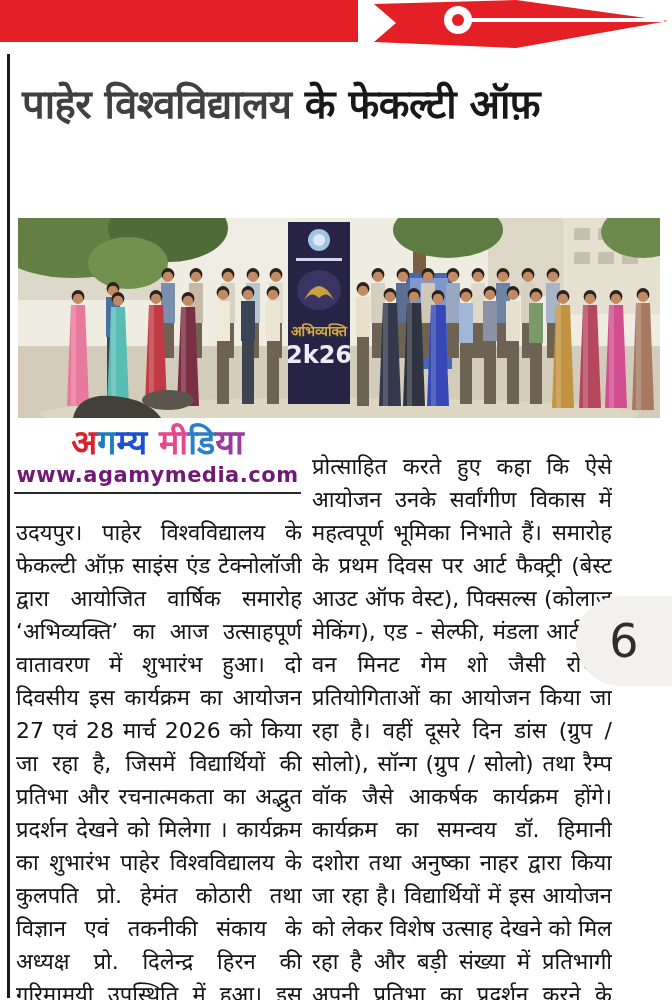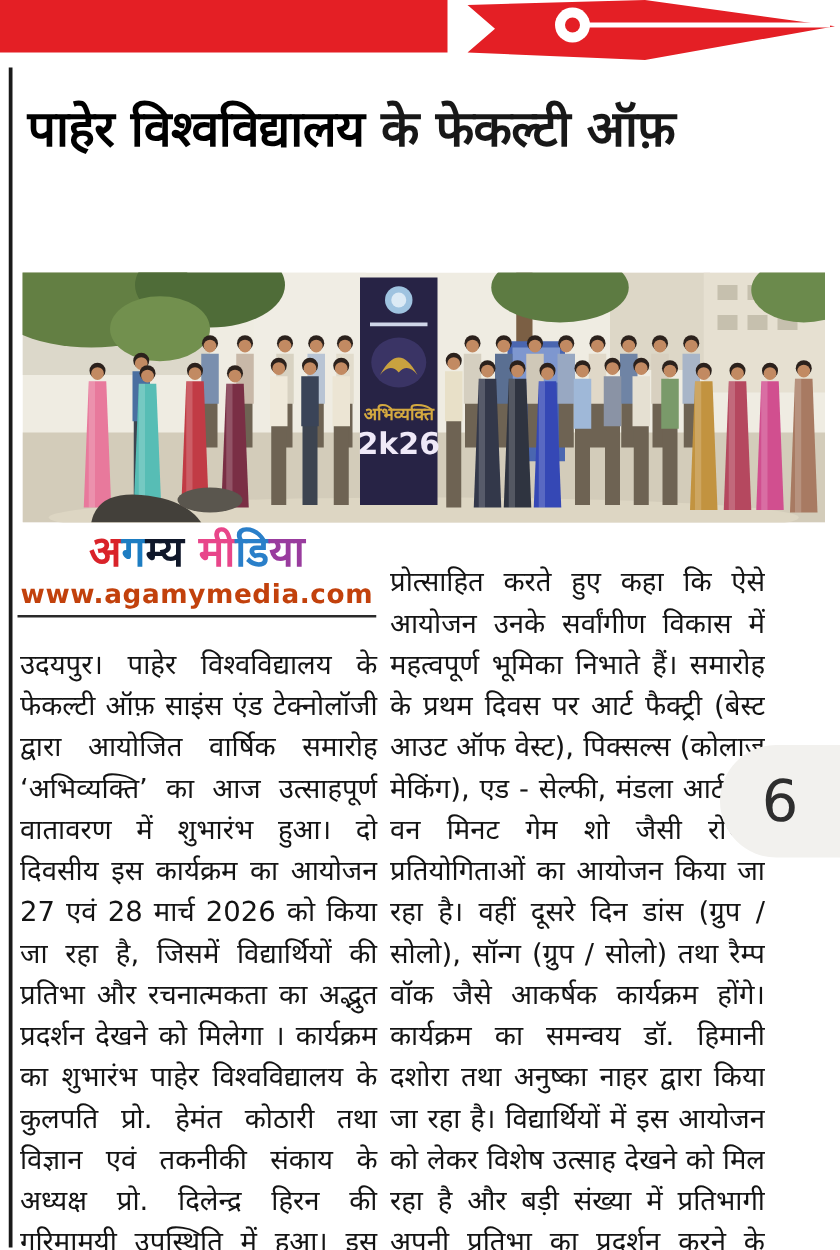--- a/index.html
+++ b/index.html
@@ -11,27 +11,27 @@
   }
   
   .red-bar{position:absolute;left:0;top:0;width:358px;height:42px;background:#e41f25;}
   .nib{position:absolute;left:366px;top:0;width:306px;height:50px;}
   
   .vline{position:absolute;left:7px;top:54px;width:3px;height:944px;background:#1a1a1a;}
   .headline{
     position:absolute;left:22px;top:52px;width:642px;
     font-size:40px;font-weight:bold;line-height:1.26;letter-spacing:-0.5px;
   }
-  .headline .red{color:#000000;}
+  .headline .red{color:#404040;}
   
   .photo{position:absolute;left:18px;top:218px;width:642px;height:200px;overflow:hidden;}
   
   .brand{position:absolute;left:14px;top:424px;width:287px;text-align:center;}
   .brand-name{font-size:34px;font-weight:bold;line-height:1.1;}
-  .brand-site{font-size:21px;font-weight:bold;letter-spacing:0.5px;margin-top:2px;color:#c2410c;}
+  .brand-site{font-size:21px;font-weight:bold;letter-spacing:0.5px;margin-top:2px;color:#701a75;}
   .brand-rule{border:none;border-top:2px solid #2a2a2a;margin:5px 0 0 0;width:100%;}
   
   .col{
     position:absolute;font-size:22px;line-height:33px;text-align:justify;
     color:#141414;
   }
   .col-left{left:16px;top:494px;width:286px;height:496px;overflow:hidden;}
   .col-right{left:312px;top:428px;width:300px;height:562px;overflow:hidden;}
   .dateline{font-weight:normal;}
   
@@ -306,21 +306,21 @@
           <circle cx="625" cy="78.8" r="5.1" fill="#c28a62"></circle>
           <rect x="618" y="85" width="5" height="107" fill="rgba(255,255,255,0.18)"></rect>
         </g>
       </g>
 
     <path d="M55 200 q5 -25 40 -22 q35 3 48 22 Z" fill="#43403a"></path>
     <ellipse cx="150" cy="182" rx="26" ry="10" fill="#5a564e"></ellipse>
   </svg>
 
   <div class="brand">
-    <div class="brand-name" id="brand-name"><span style="color: rgb(217, 35, 42);">अ</span><span style="color: rgb(29, 125, 194);">ग</span><span style="color: #0f172a;">म्य</span><span style="color: rgb(232, 70, 138);"> मी</span><span style="color: rgb(42, 127, 201);">डि</span><span style="color: rgb(153, 60, 158);">या</span></div>
+    <div class="brand-name" id="brand-name"><span style="color: rgb(217, 35, 42);">अ</span><span style="color: rgb(29, 125, 194);">ग</span><span style="color: #1d4ed8;">म्य</span><span style="color: rgb(232, 70, 138);"> मी</span><span style="color: rgb(42, 127, 201);">डि</span><span style="color: rgb(153, 60, 158);">या</span></div>
     <div class="brand-site">www.agamymedia.com</div>
     <hr class="brand-rule">
   </div>
 
   <p class="col col-left"><span class="dateline">उदयपुर।</span><span> पाहेर विश्वविद्यालय के फेकल्टी ऑफ़ साइंस एंड टेक्नोलॉजी द्वारा आयोजित वार्षिक समारोह ‘अभिव्यक्ति’ का आज उत्साहपूर्ण वातावरण में शुभारंभ हुआ। दो दिवसीय इस कार्यक्रम का आयोजन 27 एवं 28 मार्च 2026 को किया जा रहा है, जिसमें विद्यार्थियों की प्रतिभा और रचनात्मकता का अद्भुत प्रदर्शन देखने को मिलेगा । कार्यक्रम का शुभारंभ पाहेर विश्वविद्यालय के कुलपति प्रो. हेमंत कोठारी तथा विज्ञान एवं तकनीकी संकाय के अध्यक्ष प्रो. दिलेन्द्र हिरन की गरिमामयी उपस्थिति में हुआ। इस अवसर पर अतिथियों ने विद्यार्थियों को</span></p>
 
   <p class="col col-right"><span>प्रोत्साहित करते हुए कहा कि ऐसे आयोजन उनके सर्वांगीण विकास में महत्वपूर्ण भूमिका निभाते हैं। समारोह के प्रथम दिवस पर आर्ट फैक्ट्री (बेस्ट आउट ऑफ वेस्ट), पिक्सल्स (कोलाज मेकिंग), एड - सेल्फी, मंडला आर्ट एवं वन मिनट गेम शो जैसी रोचक प्रतियोगिताओं का आयोजन किया जा रहा है। वहीं दूसरे दिन डांस (ग्रुप / सोलो), सॉन्ग (ग्रुप / सोलो) तथा रैम्प वॉक जैसे आकर्षक कार्यक्रम होंगे। कार्यक्रम का समन्वय डॉ. हिमानी दशोरा तथा अनुष्का नाहर द्वारा किया जा रहा है। विद्यार्थियों में इस आयोजन को लेकर विशेष उत्साह देखने को मिल रहा है और बड़ी संख्या में प्रतिभागी अपनी प्रतिभा का प्रदर्शन करने के लिए उत्सुक हैं।</span></p>
 
   <div class="page-bubble">
     <span>6</span>

